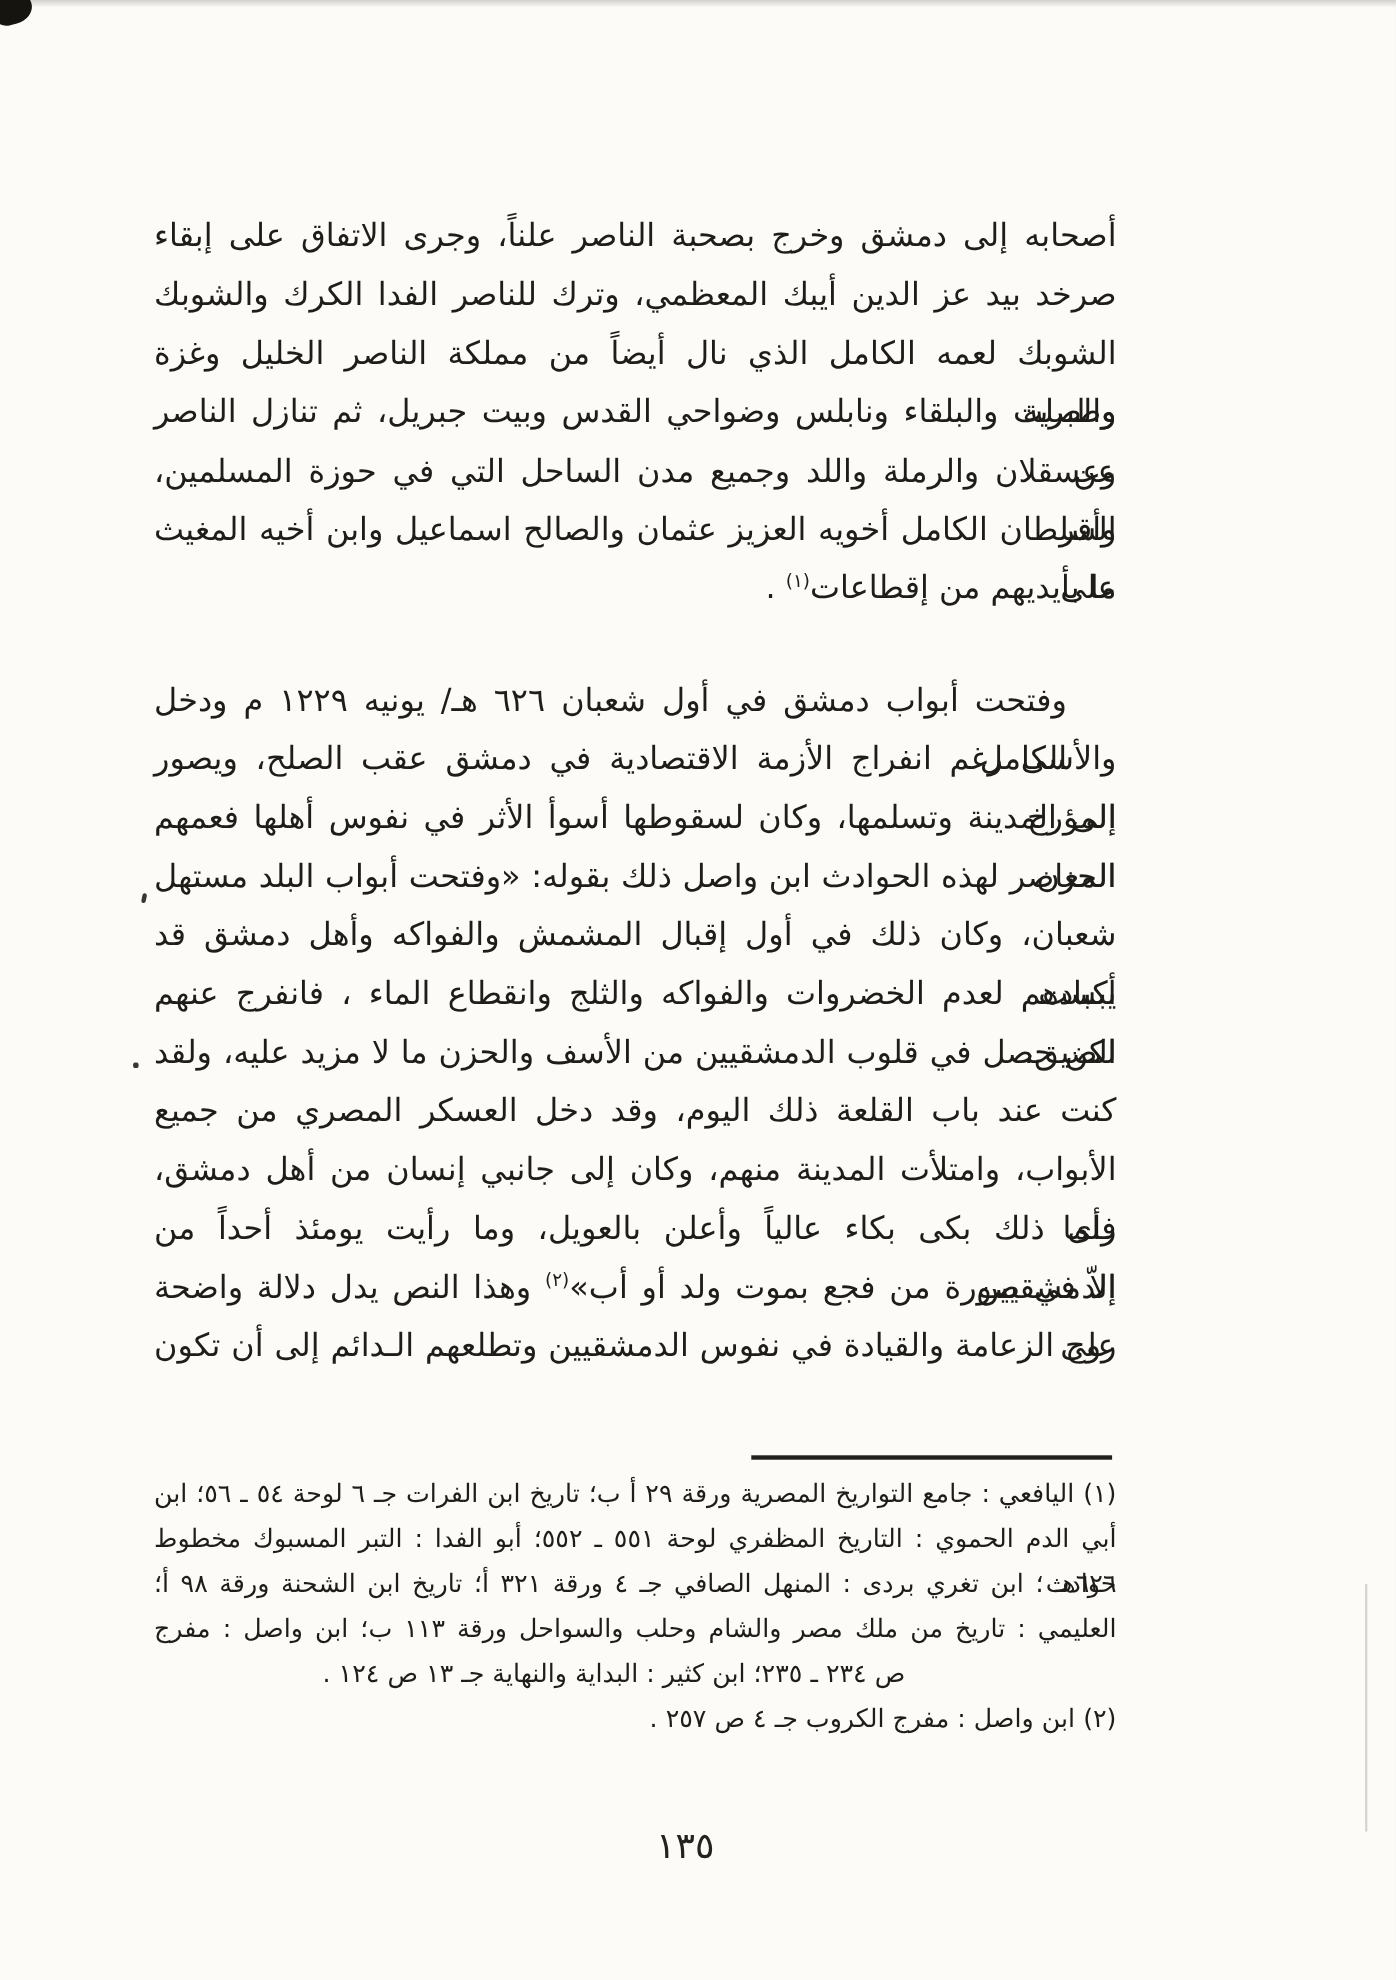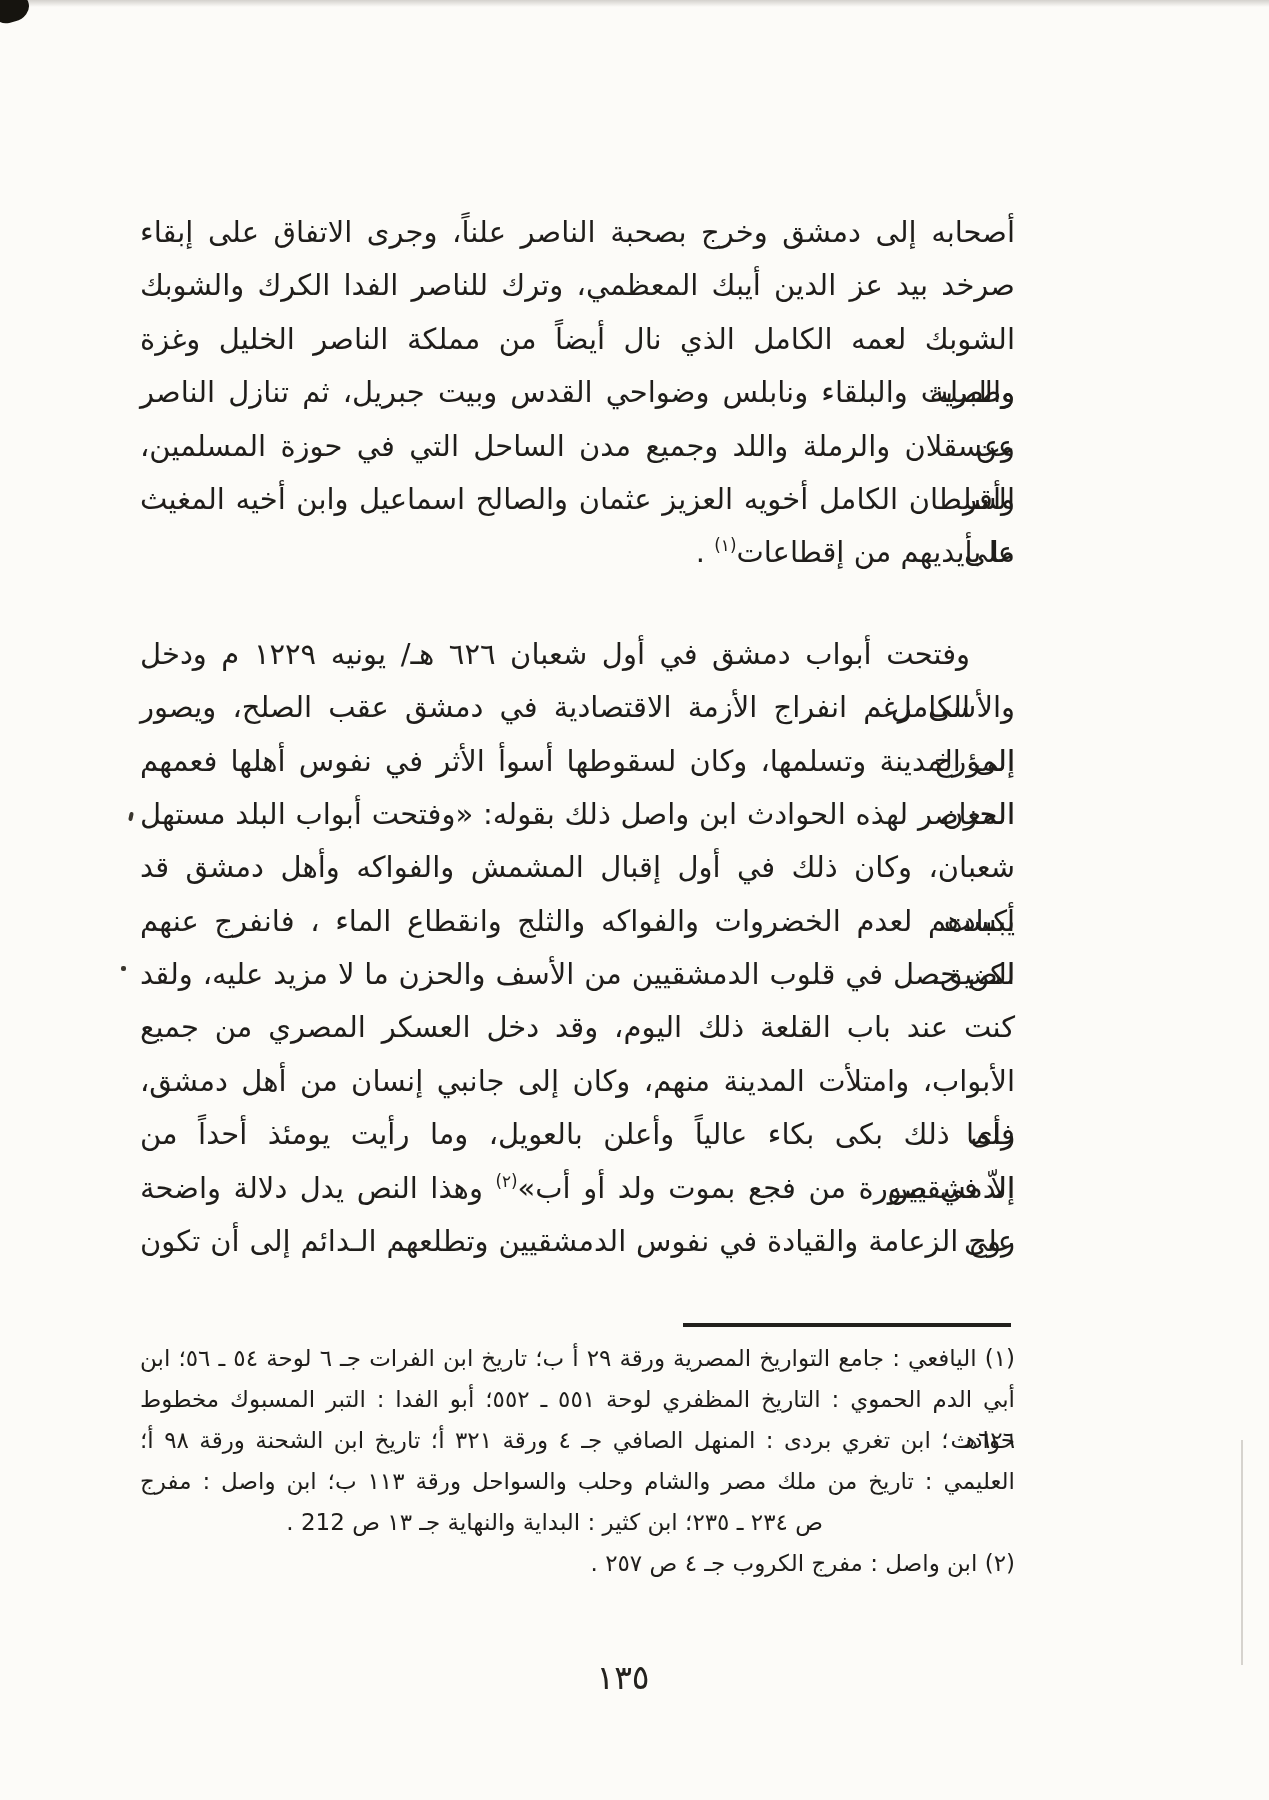--- a/index.html
+++ b/index.html
@@ -34,21 +34,21 @@
     width: 2px; height: 225px;
     background: #b7b3ac; opacity: .55;
   }
   .speck { position: absolute; background: #3a362f; border-radius: 2px; }
   .speck.s1 { left: 129px; top: 812px; width: 4px; height: 9px; transform: rotate(12deg); }
   .speck.s2 { left: 121px; top: 966px; width: 5px; height: 5px; }
 
   
   .text-block {
     position: absolute;
-    top: 206px;
+    top: 188px;
     right: 254px;
     width: 875px;
     direction: rtl;
     text-align: right;
     font-size: 29px;
     line-height: 53.4px;
     letter-spacing: 0;
   }
   .para2 { margin-top: 48px; }
   .line { height: 53.4px; white-space: nowrap; }
@@ -138,19 +138,19 @@
 
   </main>
 
   <div class="fn-divider"></div>
 
   <footer class="footnotes">
     <div class="fn-line j">(١) اليافعي : جامع التواريخ المصرية ورقة ٢٩ أ ب؛ تاريخ ابن الفرات جـ ٦ لوحة ٥٤ ـ ٥٦؛ ابن</div>
     <div class="fn-line j">أبي الدم الحموي : التاريخ المظفري لوحة ٥٥١ ـ ٥٥٢؛ أبو الفدا : التبر المسبوك مخطوط حوادث</div>
     <div class="fn-line j">٦٢٦هـ ؛ ابن تغري بردى : المنهل الصافي جـ ٤ ورقة ٣٢١ أ؛ تاريخ ابن الشحنة ورقة ٩٨ أ؛</div>
     <div class="fn-line j">العليمي : تاريخ من ملك مصر والشام وحلب والسواحل ورقة ١١٣ ب؛ ابن واصل : مفرج</div>
-    <div class="fn-line fn-short">ص ٢٣٤ ـ ٢٣٥؛ ابن كثير : البداية والنهاية جـ ١٣ ص 212 .</div>
+    <div class="fn-line fn-short">ص ٢٣٤ ـ ٢٣٥؛ ابن كثير : البداية والنهاية جـ ١٣ ص ١٢٤ .</div>
     <div class="fn-line">(٢) ابن واصل : مفرج الكروب جـ ٤ ص ٢٥٧ .</div>
   </footer>
 
   <div class="page-number">١٣٥</div>
 
 </div>
 
 </body></html>

